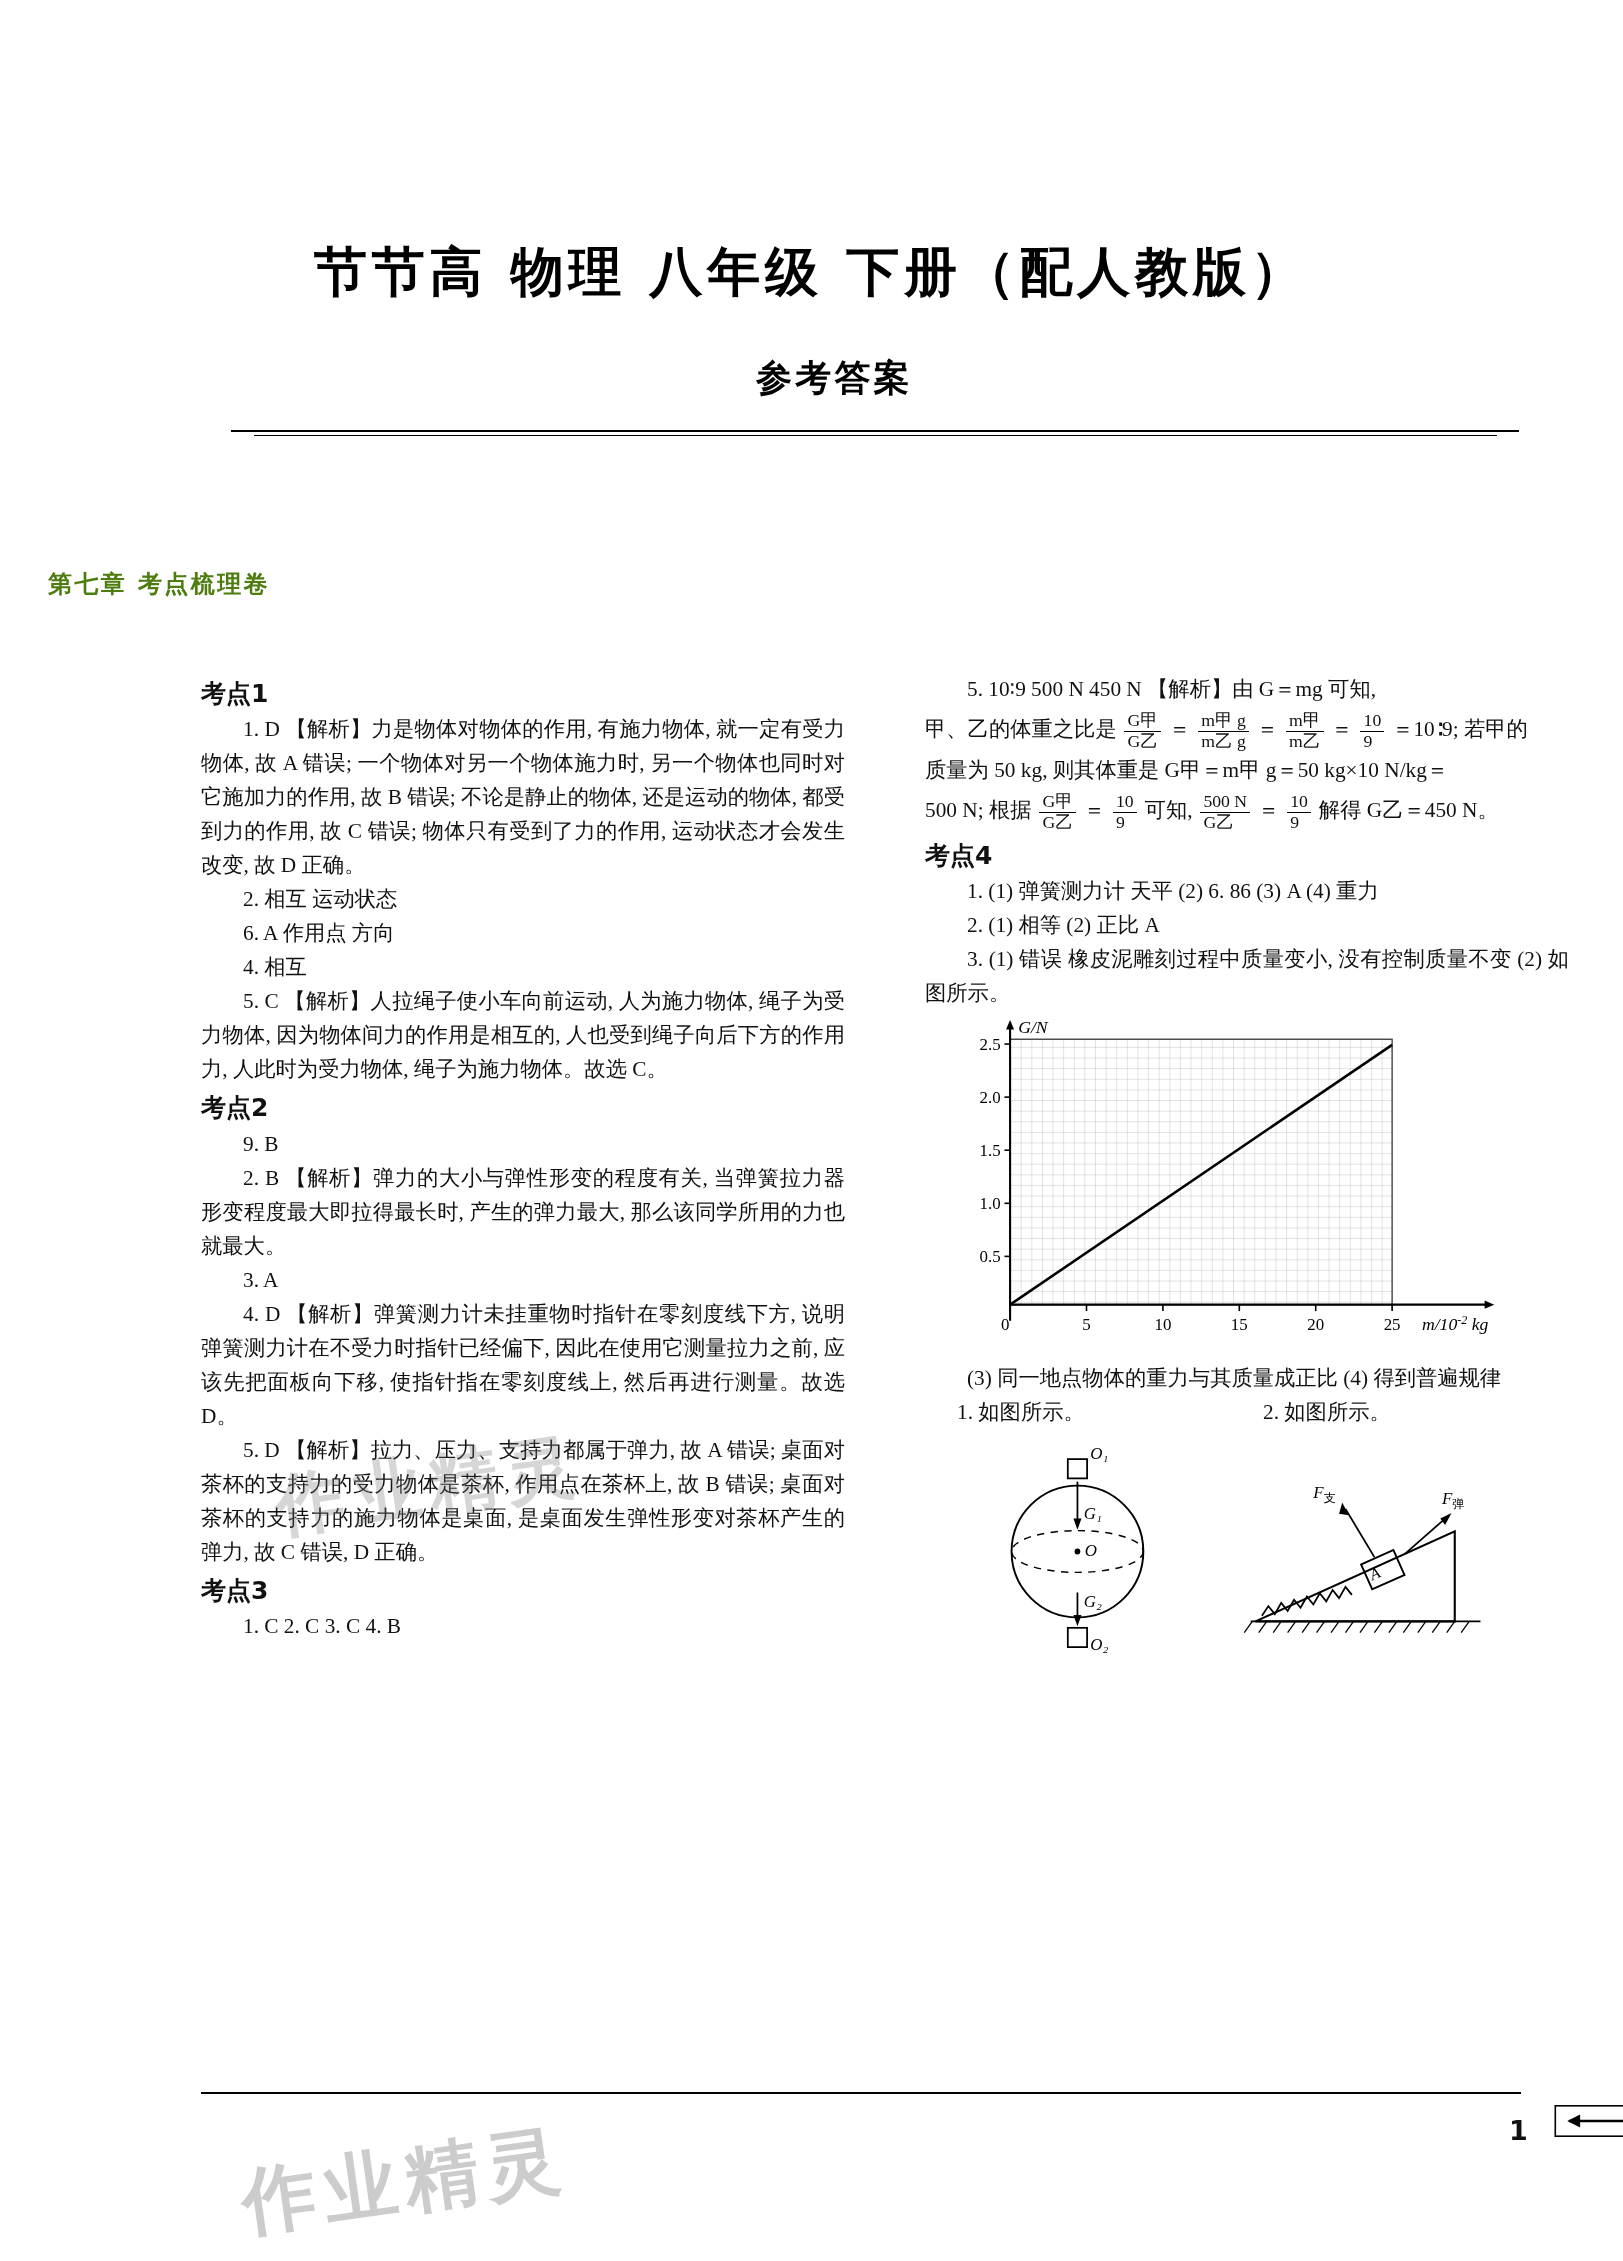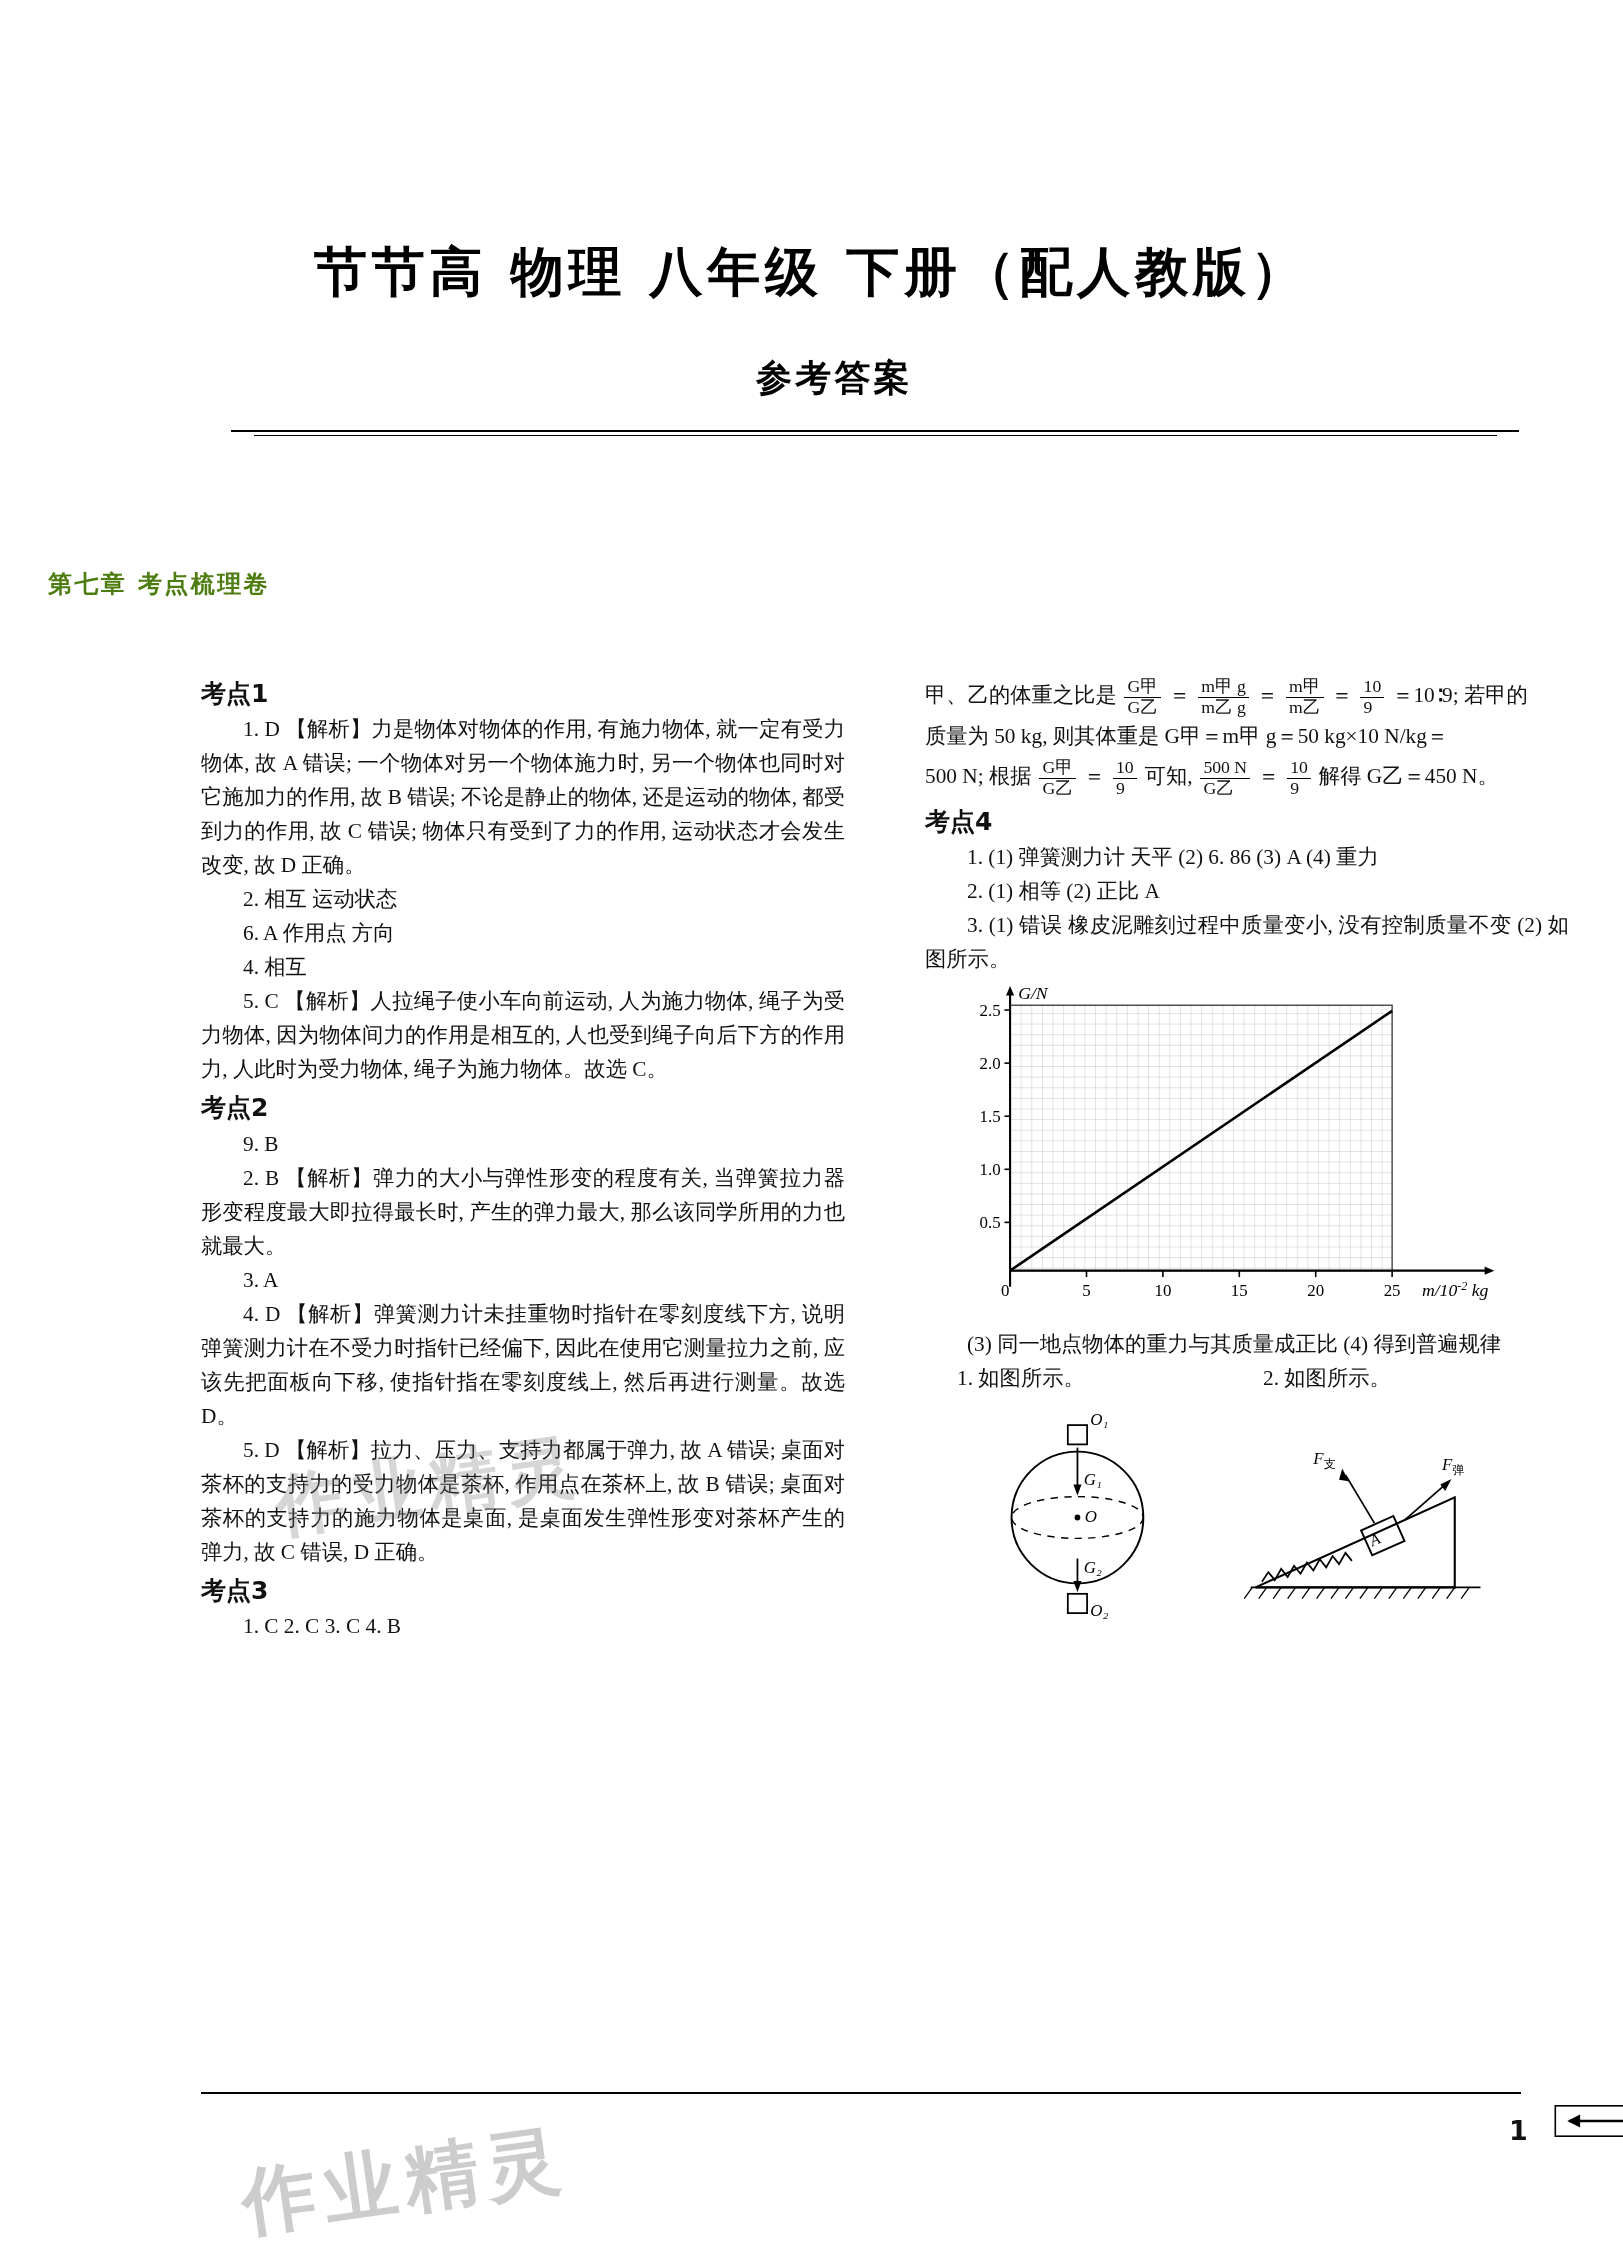--- a/index.html
+++ b/index.html
@@ -99,20 +99,21 @@
     <p class="p">3. A</p>
     <p class="p">4. D 【解析】弹簧测力计未挂重物时指针在零刻度线下方, 说明弹簧测力计在不受力时指针已经偏下, 因此在使用它测量拉力之前, 应该先把面板向下移, 使指针指在零刻度线上, 然后再进行测量。故选 D。</p>
     <p class="p">5. D 【解析】拉力、压力、支持力都属于弹力, 故 A 错误; 桌面对茶杯的支持力的受力物体是茶杯, 作用点在茶杯上, 故 B 错误; 桌面对茶杯的支持力的施力物体是桌面, 是桌面发生弹性形变对茶杯产生的弹力, 故 C 错误, D 正确。</p>
 
     <div class="kp">考点3</div>
     <p class="p">1. C      2. C      3. C      4. B</p>
   </div>
 
   <div class="col right">
 
+    <p class="p">5. 10∶9   500 N    450 N   【解析】由 G＝mg 可知,</p>
 
     <p class="eqline">
       <span>甲、乙的体重之比是</span>
       <span class="fr">
         <span class="n">G甲</span>
         <span class="d">G乙</span>
       </span>
       <span>＝</span>
       <span class="fr">
         <span class="n">m甲 g</span>

